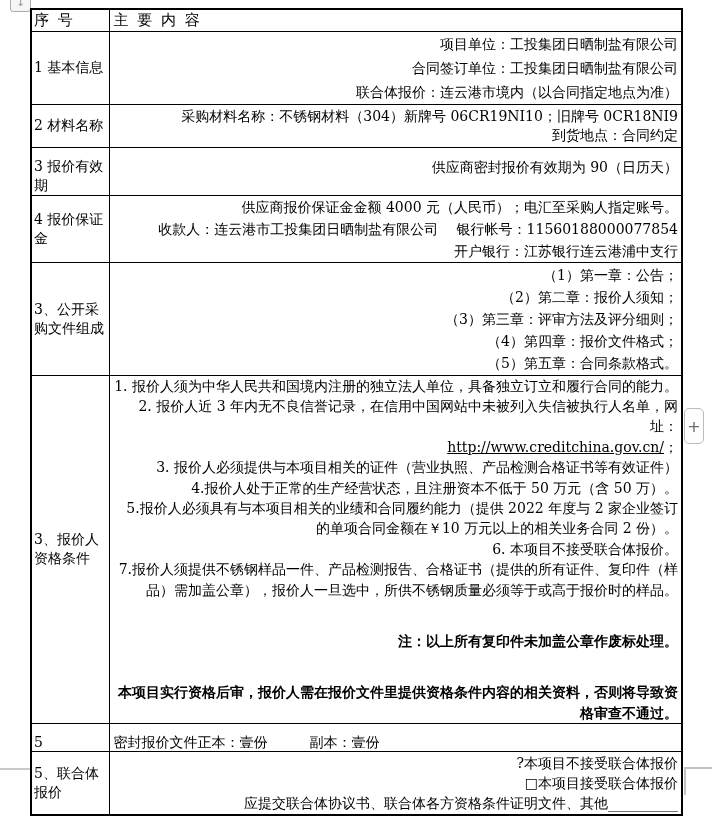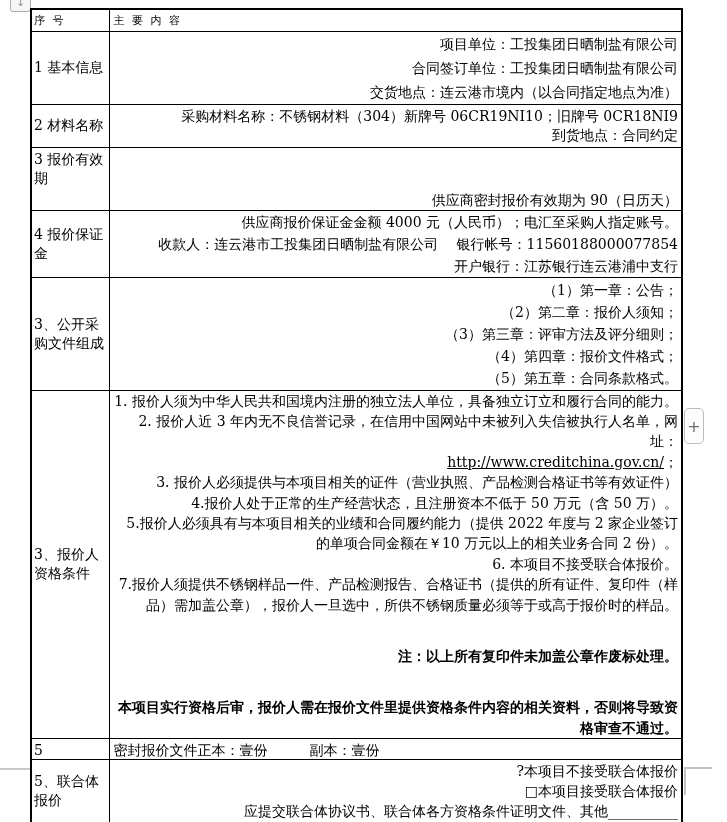--- a/index.html
+++ b/index.html
@@ -34,40 +34,40 @@
     border:2px solid #000;
   }
   td{
     border:1px solid #000;
     padding:0 2px;
     vertical-align:middle;
     overflow:hidden;
     font-size:14px;
   }
   td.content{padding:0 3px 0 4px;}
-  td.top{vertical-align:top;padding-top:2px;}
+  td.top{vertical-align:top;padding-top:9px;}
   .ln{line-height:20px;text-align:right;}
   .label{line-height:19px;}
   .pre{white-space:pre-line;}
 
   tr.r-head{height:22px;}
   tr.r-basic{height:70px;}
   tr.r-material{height:43px;}
   tr.r-validity{height:45px;}
   tr.r-deposit{height:67px;}
   tr.r-comp{height:113px;}
   tr.r-qual{height:275px;}
   tr.r-sealed{height:20px;}
   tr.r-clar{height:94px;}
   tr.r-cons{height:63px;}
 
-  tr.r-head td{font-size:11px;letter-spacing:2px;}
+  tr.r-head td{font-size:15px;letter-spacing:2px;}
   tr.r-basic .ln{line-height:24px;}
   tr.r-material .ln{line-height:19px;}
-  tr.r-validity .ln{line-height:20px;margin-top:40px;}
+  tr.r-validity .ln{line-height:20px;}
   tr.r-deposit .ln{line-height:22px;}
   tr.r-comp .ln{line-height:22px;}
   tr.r-qual .ln{line-height:20.4px;}
   tr.r-sealed td{line-height:18px;}
   tr.r-clar .ln{line-height:21.5px;}
   tr.r-cons .ln{line-height:20px;}
 
   .bold{font-weight:bold;margin-top:31px;}
   .url{text-decoration:underline;}
 </style>
@@ -98,21 +98,21 @@
         <tr class="r-head">
       <td class="label">序 号</td>
       <td class="content">主 要  内  容</td>
     </tr>
 
     <tr class="r-basic">
       <td class="label">1 基本信息</td>
       <td class="content">
         <div class="ln">项目单位：工投集团日晒制盐有限公司</div>
         <div class="ln">合同签订单位：工投集团日晒制盐有限公司</div>
-        <div class="ln">交货地点：连云港市境内（以合同指定地点为准）</div>
+        <div class="ln">联合体报价：连云港市境内（以合同指定地点为准）</div>
       </td>
     </tr>
 
     <tr class="r-material">
       <td class="label">2 材料名称</td>
       <td class="content">
         <div class="ln">采购材料名称：不锈钢材料（304）新牌号 06CR19NI10；旧牌号 0CR18NI9</div>
         <div class="ln">到货地点：合同约定</div>
       </td>
     </tr>

